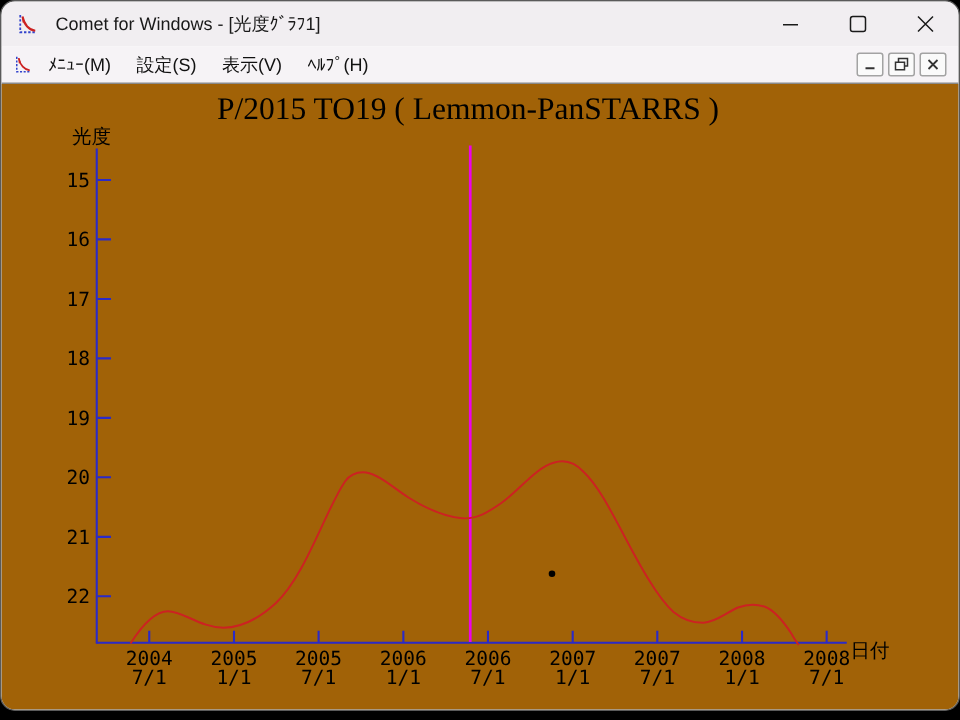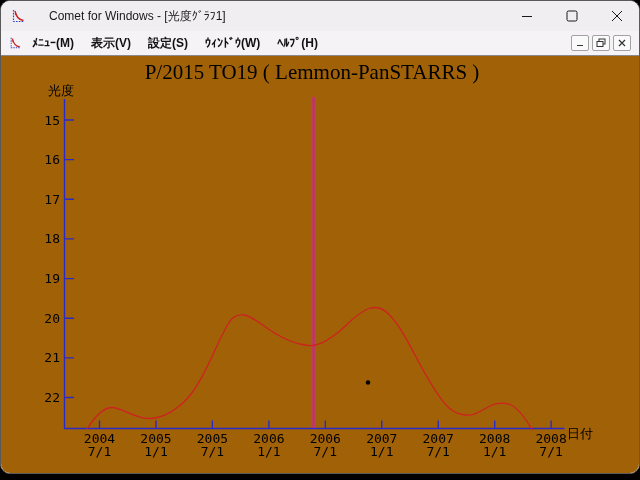--- a/index.html
+++ b/index.html
@@ -1,26 +1,26 @@
 <!DOCTYPE html>
 <html><head>
 <meta charset="utf-8">
 <style>
   html,body{margin:0;padding:0;background:#000;width:640px;height:480px;overflow:hidden;
             font-family:"Liberation Sans",sans-serif;}
   .window{position:absolute;left:0;top:0;width:638px;height:472px;background:#fff;
           border:1px solid #5a5a5a;border-radius:10px;overflow:hidden;}
   .titlebar{height:30px;background:#f1eef1;display:flex;align-items:center;}
   .tb-icon{width:15px;height:15px;margin-left:10px;flex:0 0 auto;}
-  .tb-title{font-size:12px;color:#191919;margin-left:23px;flex:1 1 auto;white-space:nowrap;}
+  .tb-title{font-size:12px;color:#191919;margin-left:11px;flex:1 1 auto;white-space:nowrap;}
   .tb-btn{width:45px;height:30px;display:flex;align-items:center;justify-content:center;flex:0 0 auto;}
   .menubar{height:24px;background:#f6f3f6;display:flex;align-items:center;
            border-bottom:1px solid #8a8a8a;}
   .mb-icon{width:13px;height:13px;margin-left:8px;flex:0 0 auto;}
-  .menu-item{font-size:12px;color:#111;padding:3px 7px;margin-left:3px;white-space:nowrap;font-weight:bold;}
+  .menu-item{font-size:12px;color:#111;padding:3px 7px;margin-left:3px;white-space:nowrap;}
   .mb-spacer{flex:1 1 auto;}
   .mdi-btn{width:16px;height:14px;border:1px solid #a3a3a3;background:#fafafa;border-radius:2px;
            margin-right:3px;display:flex;align-items:center;justify-content:center;}
   .mdi-btn:last-child{margin-right:8px;}
   .client{position:relative;height:417px;background:#a16207;}
   .chart-svg{position:absolute;left:0;top:0;}
   text{fill:#000;}
   .t-title{font-family:"Liberation Serif",serif;font-size:21px;}
   .t-tick{font-family:"DejaVu Sans Mono",monospace;font-size:13px;}
   .t-axis{font-family:"DejaVu Sans Mono",monospace;font-size:13px;}
@@ -54,23 +54,22 @@
     </div>
   </div>
 
   <div class="menubar">
     <svg class="mb-icon" viewBox="0 0 15 15">
       <path d="M2.5,1 V12.5 H13" fill="none" stroke="#3344cc" stroke-width="1.2" stroke-dasharray="1.6 1.2"></path>
       <path d="M4,2 C5,7.5 8.5,11 12.5,11.5" fill="none" stroke="#cc2222" stroke-width="1.4"></path>
       <path d="M4,2 L6,6 L4,6 Z" fill="#cc2222"></path>
     </svg>
     <span class="menu-item">ﾒﾆｭｰ(M)</span>
+    <span class="menu-item">設定(S)</span>
     <span class="menu-item">表示(V)</span>
-    <span class="menu-item">設定(S)</span>
-    <span class="menu-item">ｳｨﾝﾄﾞｳ(W)</span>
     <span class="menu-item">ﾍﾙﾌﾟ(H)</span>
     <span class="mb-spacer"></span>
     <div class="mdi-btn">
       <svg width="10" height="10" viewBox="0 0 10 10">
         <line x1="2" y1="7.5" x2="8" y2="7.5" stroke="#333" stroke-width="1.2"></line>
       </svg>
     </div>
     <div class="mdi-btn">
       <svg width="10" height="10" viewBox="0 0 10 10">
         <rect x="3" y="1" width="6" height="5" fill="none" stroke="#333" stroke-width="1"></rect>

